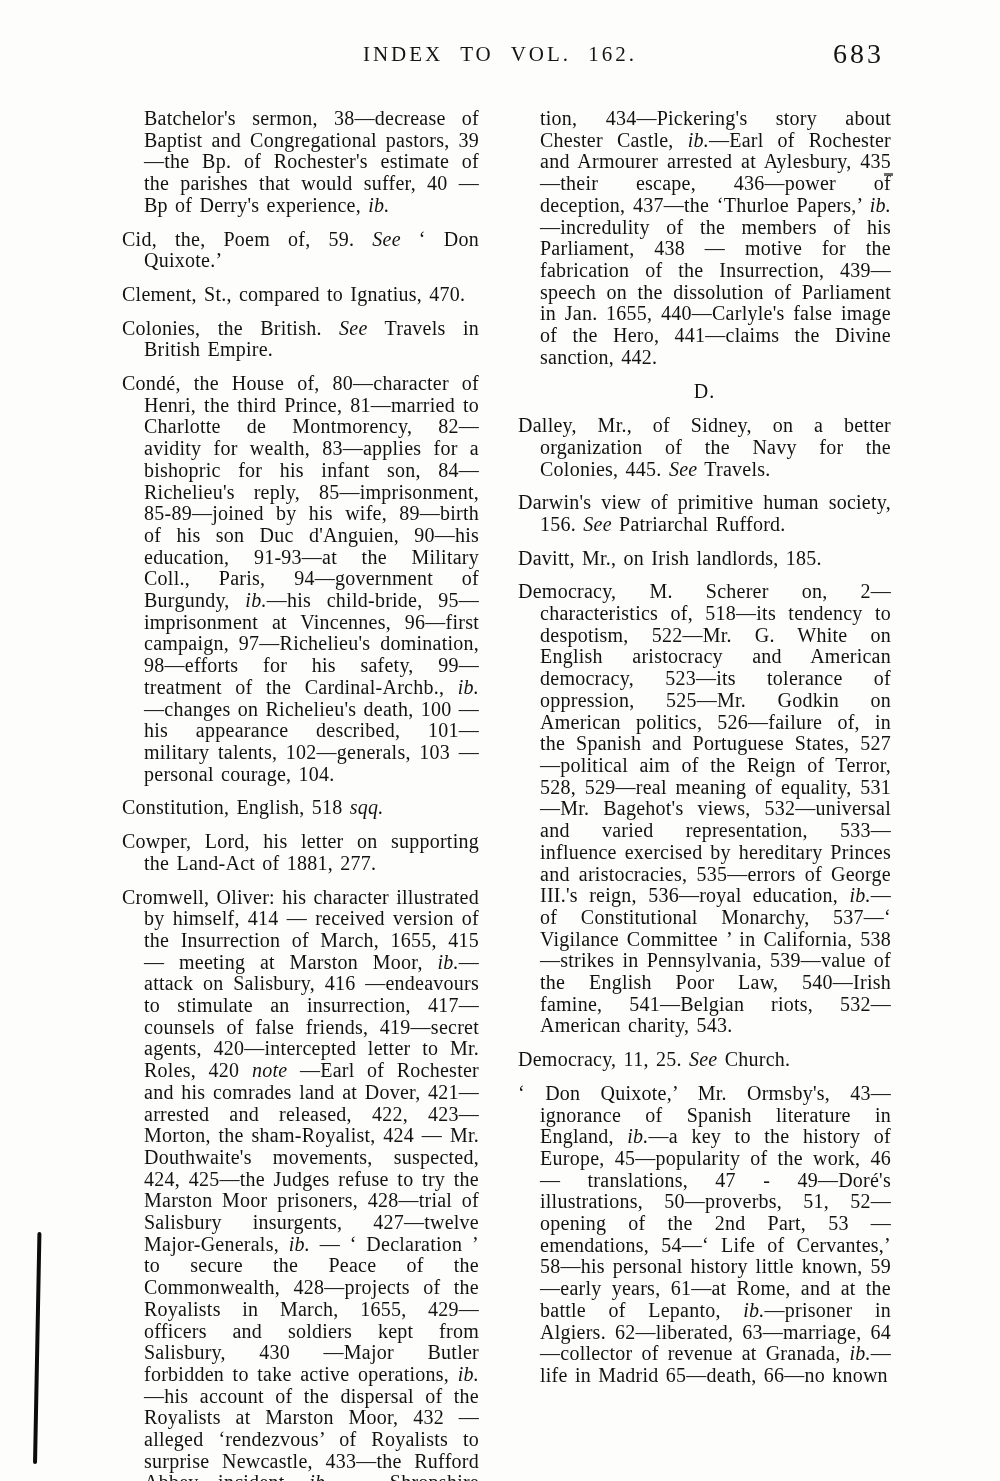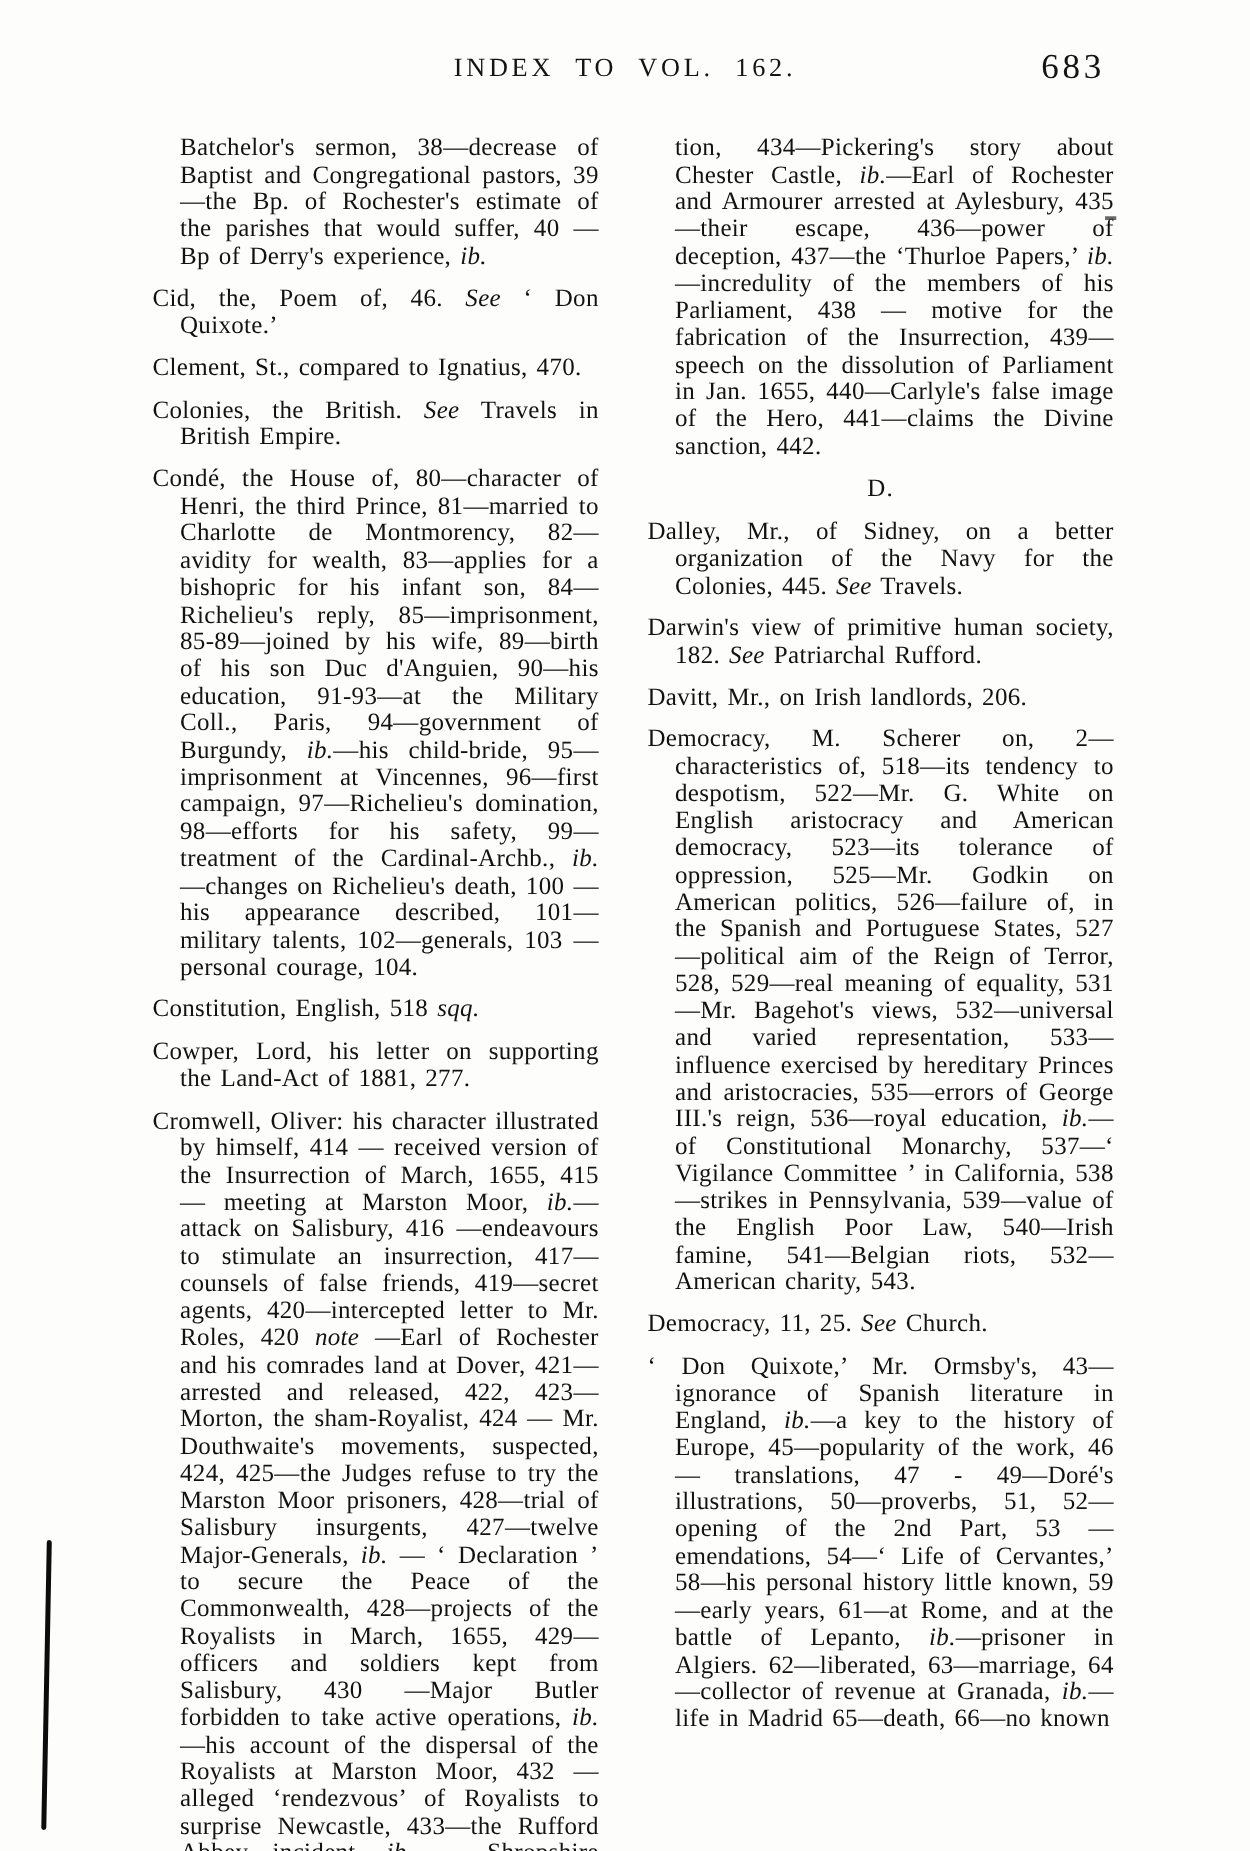--- a/index.html
+++ b/index.html
@@ -79,34 +79,34 @@
 </style>
 </head>
 <body>
 
 <div class="page">
   <div class="running-head">INDEX TO VOL. 162.</div>
   <div class="page-number">683</div>
 
   <div class="col col-left">
       <p class="entry cont"><span>Batchelor's sermon, 38—decrease of Baptist and Congregational pastors, 39—the Bp. of Rochester's estimate of the parishes that would suffer, 40 —Bp of Derry's experience, </span><span class="it">ib.</span></p>
-      <p class="entry"><span>Cid, the, Poem of, 46.  </span><span class="it">See</span><span> ‘ Don Quixote.’</span></p>
+      <p class="entry"><span>Cid, the, Poem of, 59.  </span><span class="it">See</span><span> ‘ Don Quixote.’</span></p>
       <p class="entry"><span>Clement, St., compared to Ignatius, 470.</span></p>
       <p class="entry"><span>Colonies, the British.  </span><span class="it">See</span><span> Travels in British Empire.</span></p>
       <p class="entry"><span>Condé, the House of, 80—character of Henri, the third Prince, 81—married to Charlotte de Montmorency, 82—avidity for wealth, 83—applies for a bishopric for his infant son, 84—Richelieu's reply, 85—imprisonment, 85-89—joined by his wife, 89—birth of his son Duc d'Anguien, 90—his education, 91-93—at the Military Coll., Paris, 94—government of Burgundy, </span><span class="it">ib.</span><span>—his child-bride, 95—imprisonment at Vincennes, 96—first campaign, 97—Richelieu's domination, 98—efforts for his safety, 99—treatment of the Cardinal-Archb., </span><span class="it">ib.</span><span> —changes on Richelieu's death, 100 —his appearance described, 101—military talents, 102—generals, 103 —personal courage, 104.</span></p>
       <p class="entry"><span>Constitution, English, 518 </span><span class="it">sqq.</span></p>
       <p class="entry"><span>Cowper, Lord, his letter on supporting the Land-Act of 1881, 277.</span></p>
       <p class="entry"><span>Cromwell, Oliver: his character illustrated by himself, 414 — received version of the Insurrection of March, 1655, 415 — meeting at Marston Moor, </span><span class="it">ib.</span><span>—attack on Salisbury, 416 —endeavours to stimulate an insurrection, 417—counsels of false friends, 419—secret agents, 420—intercepted letter to Mr. Roles, 420 </span><span class="it">note</span><span> —Earl of Rochester and his comrades land at Dover, 421—arrested and released, 422, 423—Morton, the sham-Royalist, 424 — Mr. Douthwaite's movements, suspected, 424, 425—the Judges refuse to try the Marston Moor prisoners, 428—trial of Salisbury insurgents, 427—twelve Major-Generals, </span><span class="it">ib.</span><span> — ‘ Declaration ’ to secure the Peace of the Commonwealth, 428—projects of the Royalists in March, 1655, 429—officers and soldiers kept from Salisbury, 430 —Major Butler forbidden to take active operations, </span><span class="it">ib.</span><span>—his account of the dispersal of the Royalists at Marston Moor, 432 — alleged ‘rendezvous’ of Royalists to surprise Newcastle, 433—the Rufford Abbey incident, </span><span class="it">ib.</span><span> — Shropshire insurrec-</span></p>
     </div>
   <div class="col col-right">
       <p class="entry cont"><span>tion, 434—Pickering's story about Chester Castle, </span><span class="it">ib.</span><span>—Earl of Rochester and Armourer arrested at Aylesbury, 435—their escape, 436—power of deception, 437—the ‘Thurloe Papers,’ </span><span class="it">ib.</span><span>—incredulity of the members of his Parliament, 438 — motive for the fabrication of the Insurrection, 439—speech on the dissolution of Parliament in Jan. 1655, 440—Carlyle's false image of the Hero, 441—claims the Divine sanction, 442.</span></p>
       <div class="section-heading">D.</div>
       <p class="entry"><span>Dalley, Mr., of Sidney, on a better organization of the Navy for the Colonies, 445.  </span><span class="it">See</span><span> Travels.</span></p>
-      <p class="entry"><span>Darwin's view of primitive human society, 182.  </span><span class="it">See</span><span> Patriarchal Rufford.</span></p>
-      <p class="entry"><span>Davitt, Mr., on Irish landlords, 206.</span></p>
+      <p class="entry"><span>Darwin's view of primitive human society, 156.  </span><span class="it">See</span><span> Patriarchal Rufford.</span></p>
+      <p class="entry"><span>Davitt, Mr., on Irish landlords, 185.</span></p>
       <p class="entry"><span>Democracy, M. Scherer on, 2—characteristics of, 518—its tendency to despotism, 522—Mr. G. White on English aristocracy and American democracy, 523—its tolerance of oppression, 525—Mr. Godkin on American politics, 526—failure of, in the Spanish and Portuguese States, 527—political aim of the Reign of Terror, 528, 529—real meaning of equality, 531—Mr. Bagehot's views, 532—universal and varied representation, 533—influence exercised by hereditary Princes and aristocracies, 535—errors of George III.'s reign, 536—royal education, </span><span class="it">ib.</span><span>—of Constitutional Monarchy, 537—‘ Vigilance Committee ’ in California, 538—strikes in Pennsylvania, 539—value of the English Poor Law, 540—Irish famine, 541—Belgian riots, 532—American charity, 543.</span></p>
       <p class="entry"><span>Democracy, 11, 25.  </span><span class="it">See</span><span> Church.</span></p>
       <p class="entry"><span>‘ Don Quixote,’ Mr. Ormsby's, 43—ignorance of Spanish literature in England, </span><span class="it">ib.</span><span>—a key to the history of Europe, 45—popularity of the work, 46 — translations, 47 - 49—Doré's illustrations, 50—proverbs, 51, 52—opening of the 2nd Part, 53 —emendations, 54—‘ Life of Cervantes,’ 58—his personal history little known, 59—early years, 61—at Rome, and at the battle of Lepanto, </span><span class="it">ib.</span><span>—prisoner in Algiers. 62—liberated, 63—marriage, 64—collector of revenue at Granada, </span><span class="it">ib.</span><span>—life in Madrid 65—death, 66—no known</span></p>
     </div>
 
   <div class="artifact-dash"></div>
   <div class="artifact-line"></div>
 </div>
 
 </body></html>

